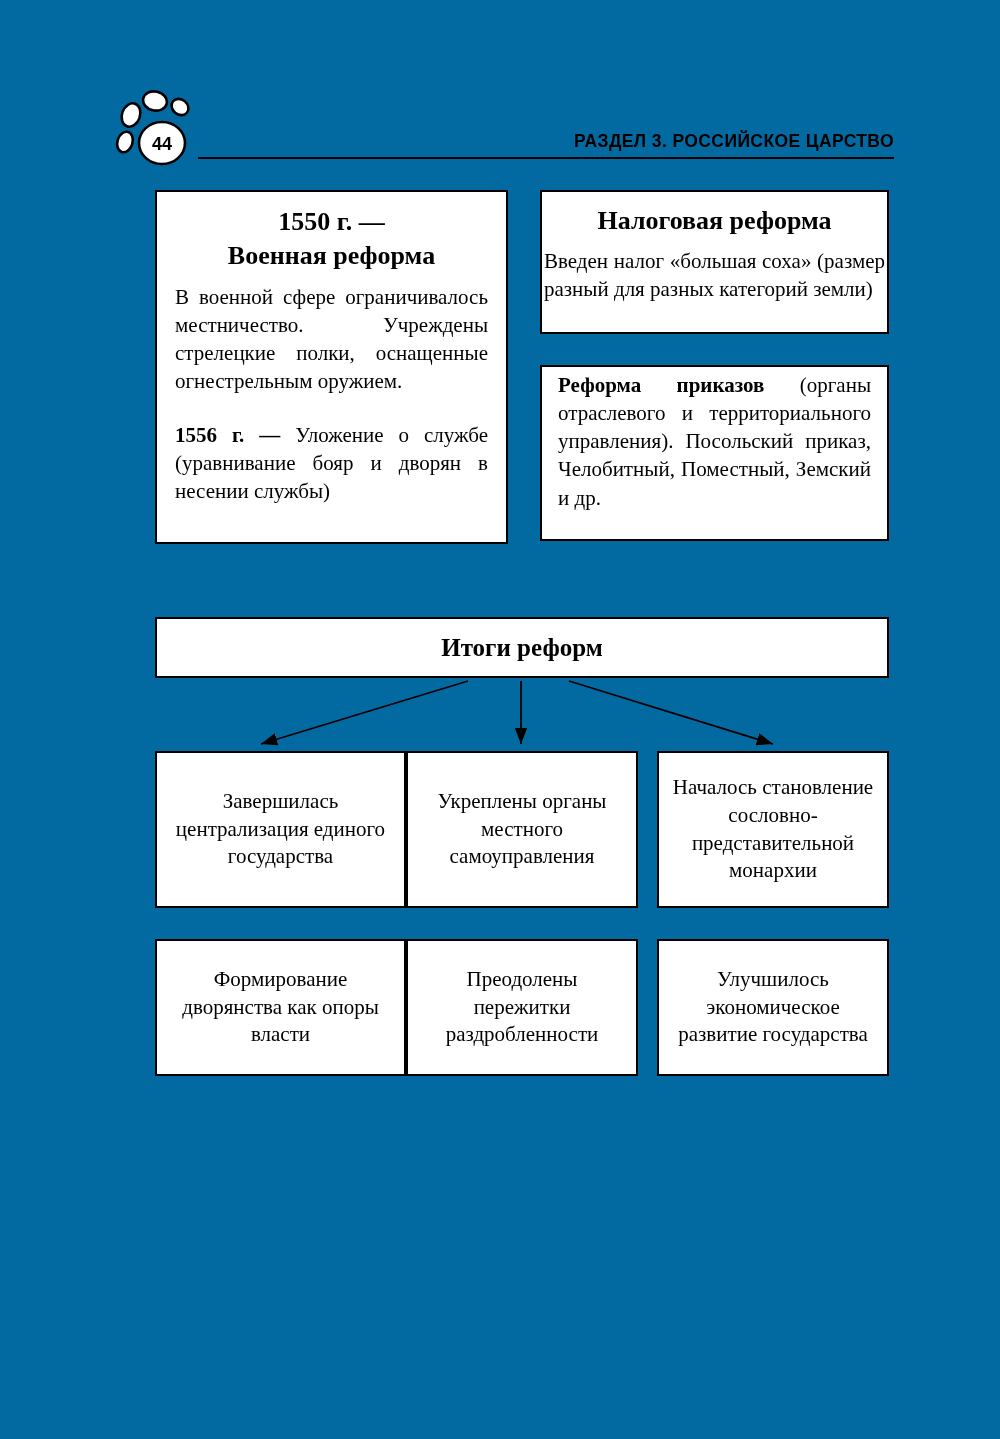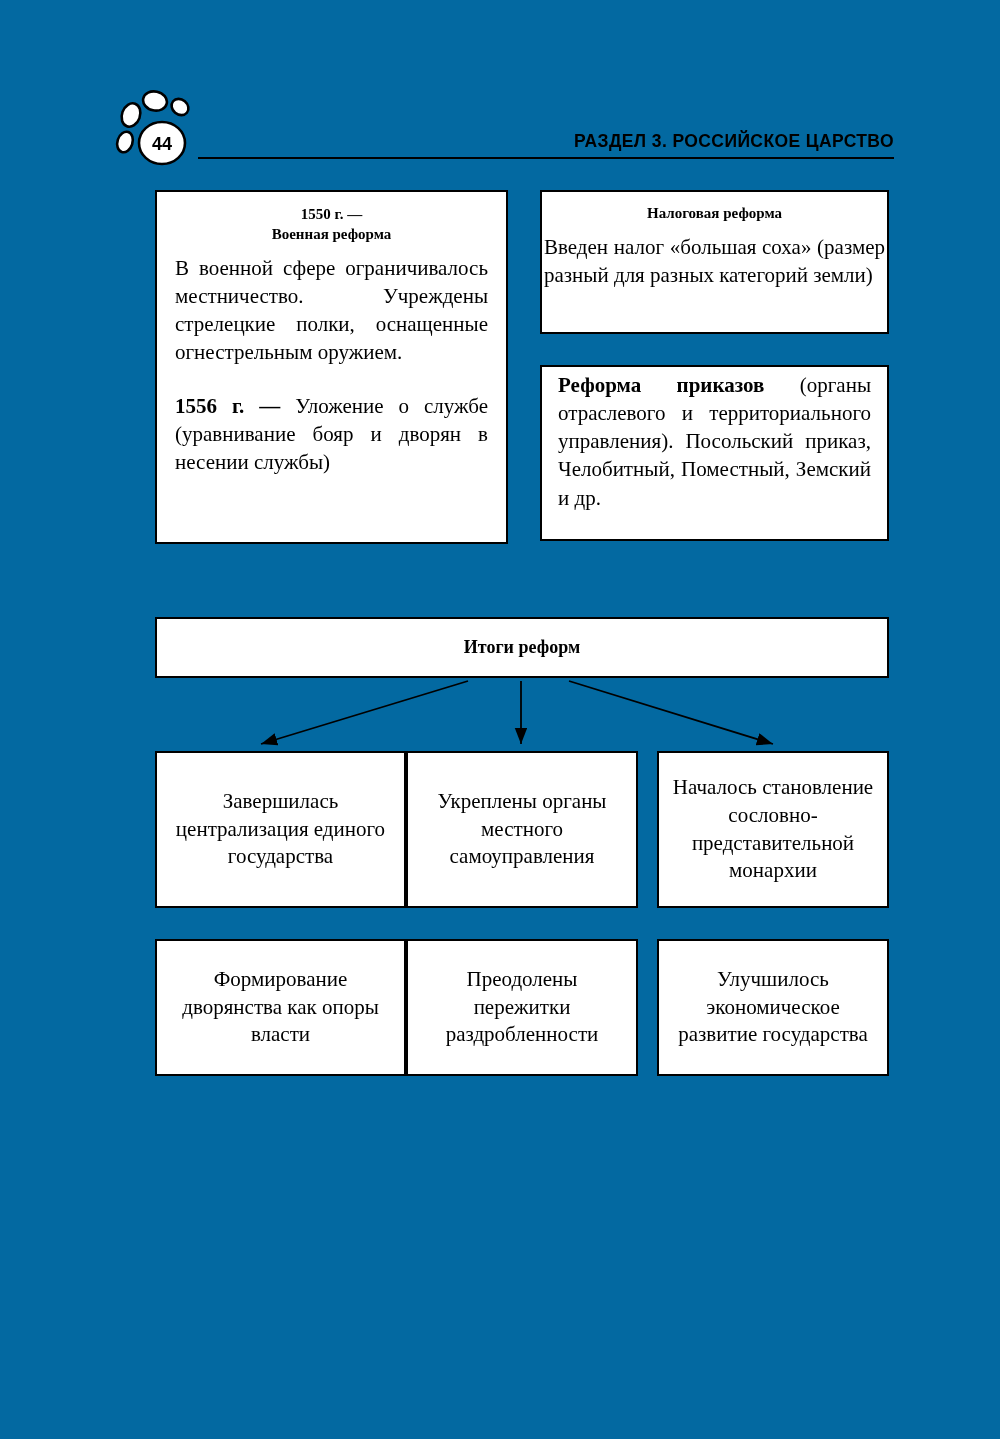--- a/index.html
+++ b/index.html
@@ -35,35 +35,35 @@
     position: absolute;
     border: 2px solid #000;
     background: #fff;
   }
   .box-military { left: 155px; top: 190px; width: 353px; height: 354px; padding: 13px 18px; }
   .box-tax      { left: 540px; top: 190px; width: 349px; height: 144px; padding: 12px 2px; }
   .box-prikaz   { left: 540px; top: 365px; width: 349px; height: 176px; padding: 4px 16px; }
   .box-title {
     text-align: center;
     font-weight: bold;
-    font-size: 15px;
+    font-size: 26px;
     line-height: 1.32;
     margin-bottom: 9px;
   }
   .body {
     font-size: 21px;
     line-height: 1.34;
     text-align: justify;
   }
   .body b { font-weight: bold; }
   .box-military .body + .body { margin-top: 26px; }
   .box-itogi {
     left: 155px; top: 617px; width: 734px; height: 61px;
     display: flex; align-items: center; justify-content: center;
-    font-weight: bold; font-size: 18px;
+    font-weight: bold; font-size: 25px;
   }
   .arrows { position: absolute; left: 155px; top: 678px; }
   .rbox {
     display: flex; align-items: center; justify-content: center;
     text-align: center;
     font-size: 21px;
     line-height: 1.32;
     padding: 8px 10px;
   }
   .r1 { top: 751px; height: 157px; }

